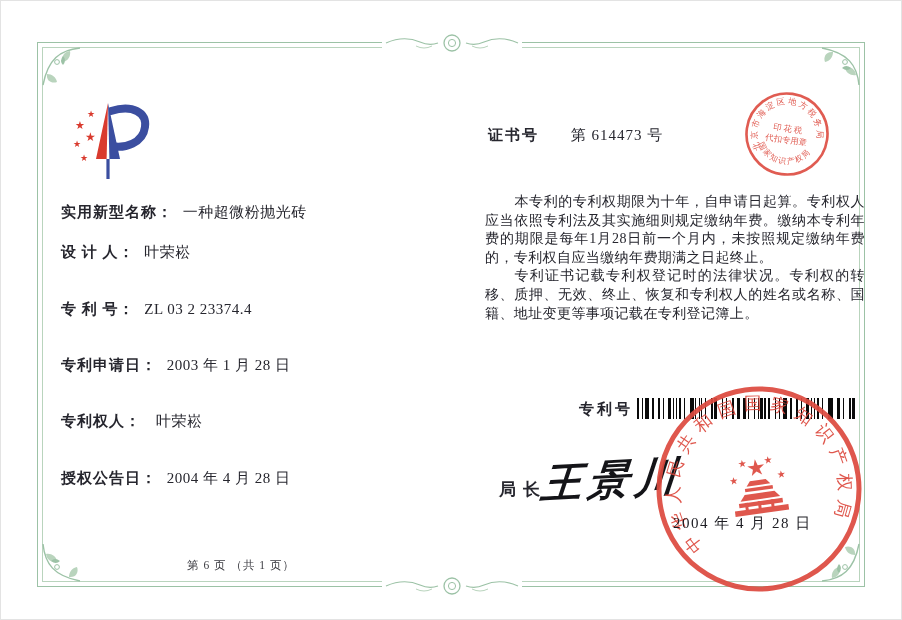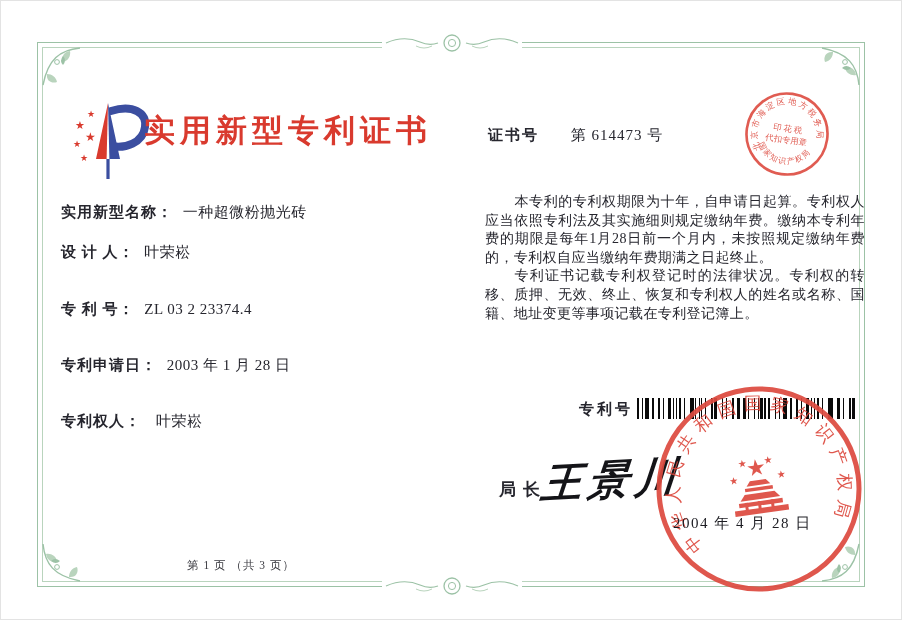--- a/index.html
+++ b/index.html
@@ -142,21 +142,20 @@
       <text x="12" y="42" font-size="12" fill="#d93a2e">★</text>
       <text x="7" y="62" font-size="9" fill="#d93a2e">★</text>
       <path d="M38 12 C60 5 74 14 72 28 C70 44 52 50 38 47" fill="none" stroke="#3b4ea0" stroke-width="8" stroke-linecap="round"></path>
       <polygon points="35,4 23,60 35,60" fill="#d93a2e"></polygon>
       <polygon points="35,4 47,60 35,60" fill="#3b4ea0"></polygon>
       <polygon points="35,4 33.6,60 36.4,60" fill="#ffffff"></polygon>
       <rect x="33.4" y="60" width="3.2" height="20" fill="#3b4ea0"></rect>
     </svg>
   </div>
 
-  <div class="title">实用新型专利证书</div>
   <div class="certno">
     <span class="lbl">证书号</span>
     <span class="val">第 614473 号</span>
   </div>
 
   <div class="field f0">
     <span class="lbl">实用新型名称：</span>
     <span class="val">一种超微粉抛光砖</span>
   </div>
   <div class="field f1">
@@ -167,20 +166,24 @@
     <span class="lbl">专 利 号：</span>
     <span class="val">ZL 03 2 23374.4</span>
   </div>
   <div class="field f3">
     <span class="lbl">专利申请日：</span>
     <span class="val">2003 年 1 月 28 日</span>
   </div>
   <div class="field f4">
     <span class="lbl">专利权人：</span>
     <span class="val">叶荣崧</span>
+  </div>
+  <div class="field f5">
+    <span class="lbl">授权公告日：</span>
+    <span class="val">2004 年 4 月 28 日</span>
   </div>
 
   <div class="body-text">
     <p>本专利的专利权期限为十年，自申请日起算。专利权人应当依照专利法及其实施细则规定缴纳年费。缴纳本专利年费的期限是每年1月28日前一个月内，未按照规定缴纳年费的，专利权自应当缴纳年费期满之日起终止。</p>
     <p>专利证书记载专利权登记时的法律状况。专利权的转移、质押、无效、终止、恢复和专利权人的姓名或名称、国籍、地址变更等事项记载在专利登记簿上。</p>
   </div>
 
   <div class="bc-label">专利号</div>
   <div class="barcode"></div>
 
@@ -226,15 +229,15 @@
         <textPath href="#smTop" startOffset="1">北京市海淀区地方税务局</textPath>
       </text>
       <text font-size="9" fill="#dd4b40" style="letter-spacing:1.5px;font-family:'Liberation Serif',serif;">
         <textPath href="#smBot" startOffset="1">国家知识产权局</textPath>
       </text>
       <text x="50" y="47" font-size="9.5" fill="#dd4b40" text-anchor="middle">印 花 税</text>
       <text x="50" y="60" font-size="9.5" fill="#dd4b40" text-anchor="middle">代扣专用章</text>
     </svg>
   </div>
 
-  <div class="footer">第 1 页 （共 3 页）</div>
+  <div class="footer">第 6 页 （共 1 页）</div>
 
 </div>
 
 </body></html>

